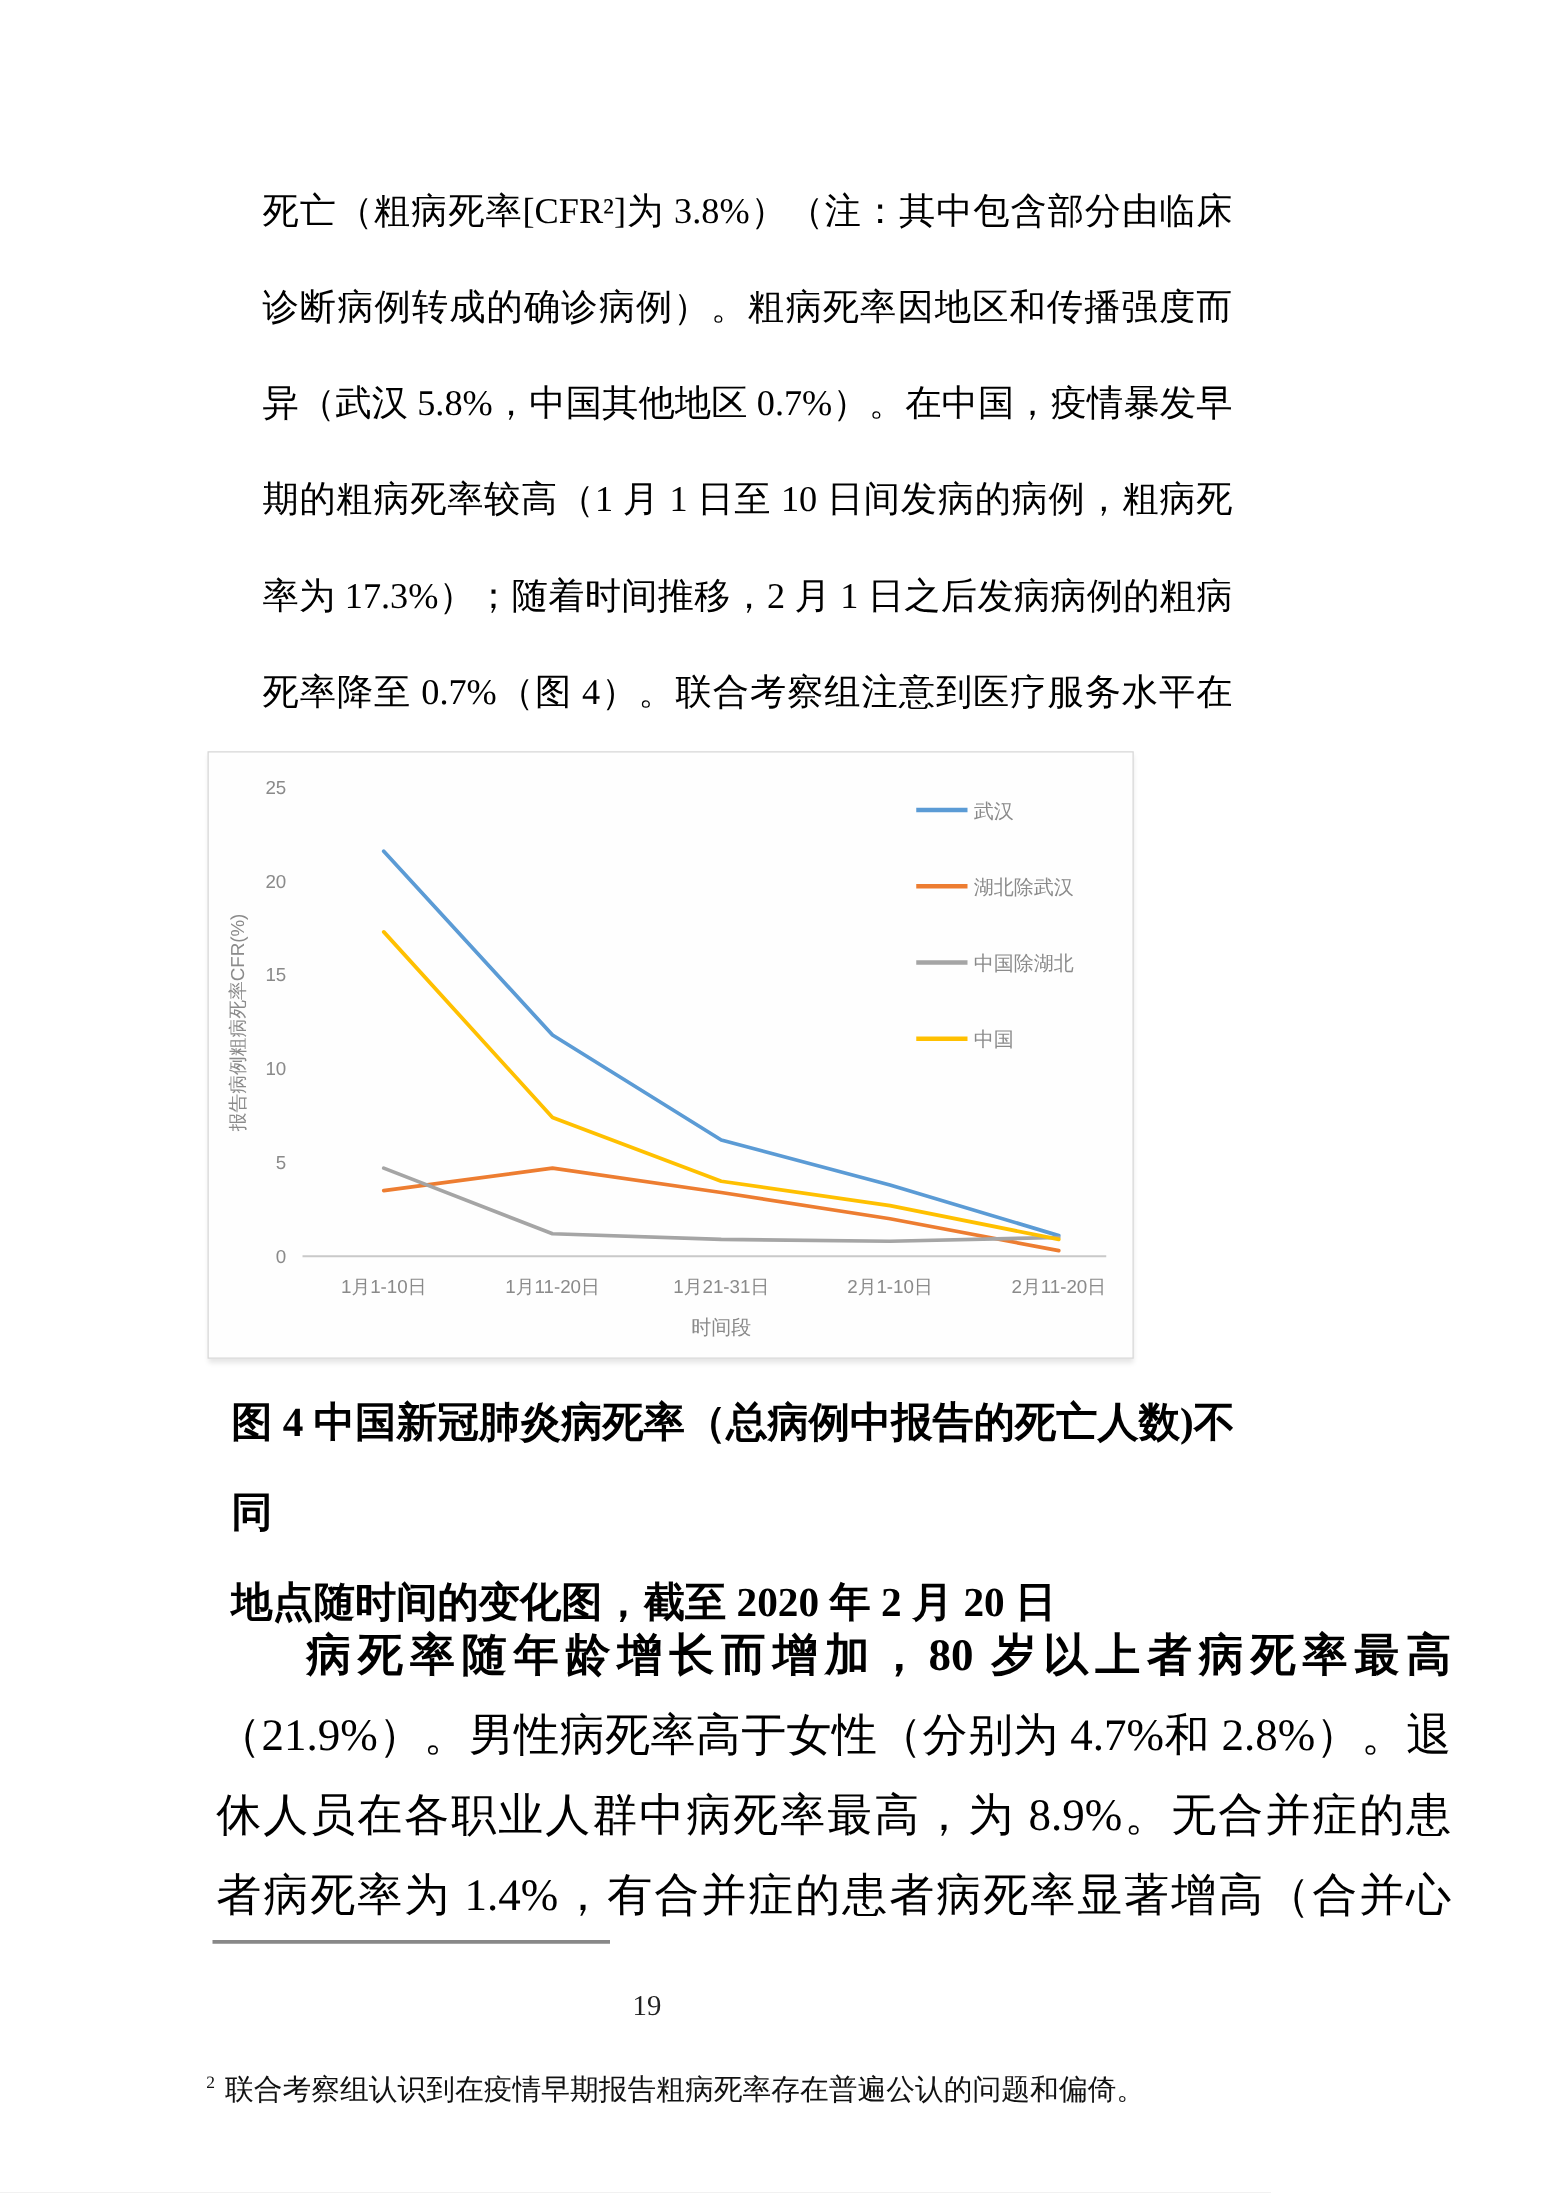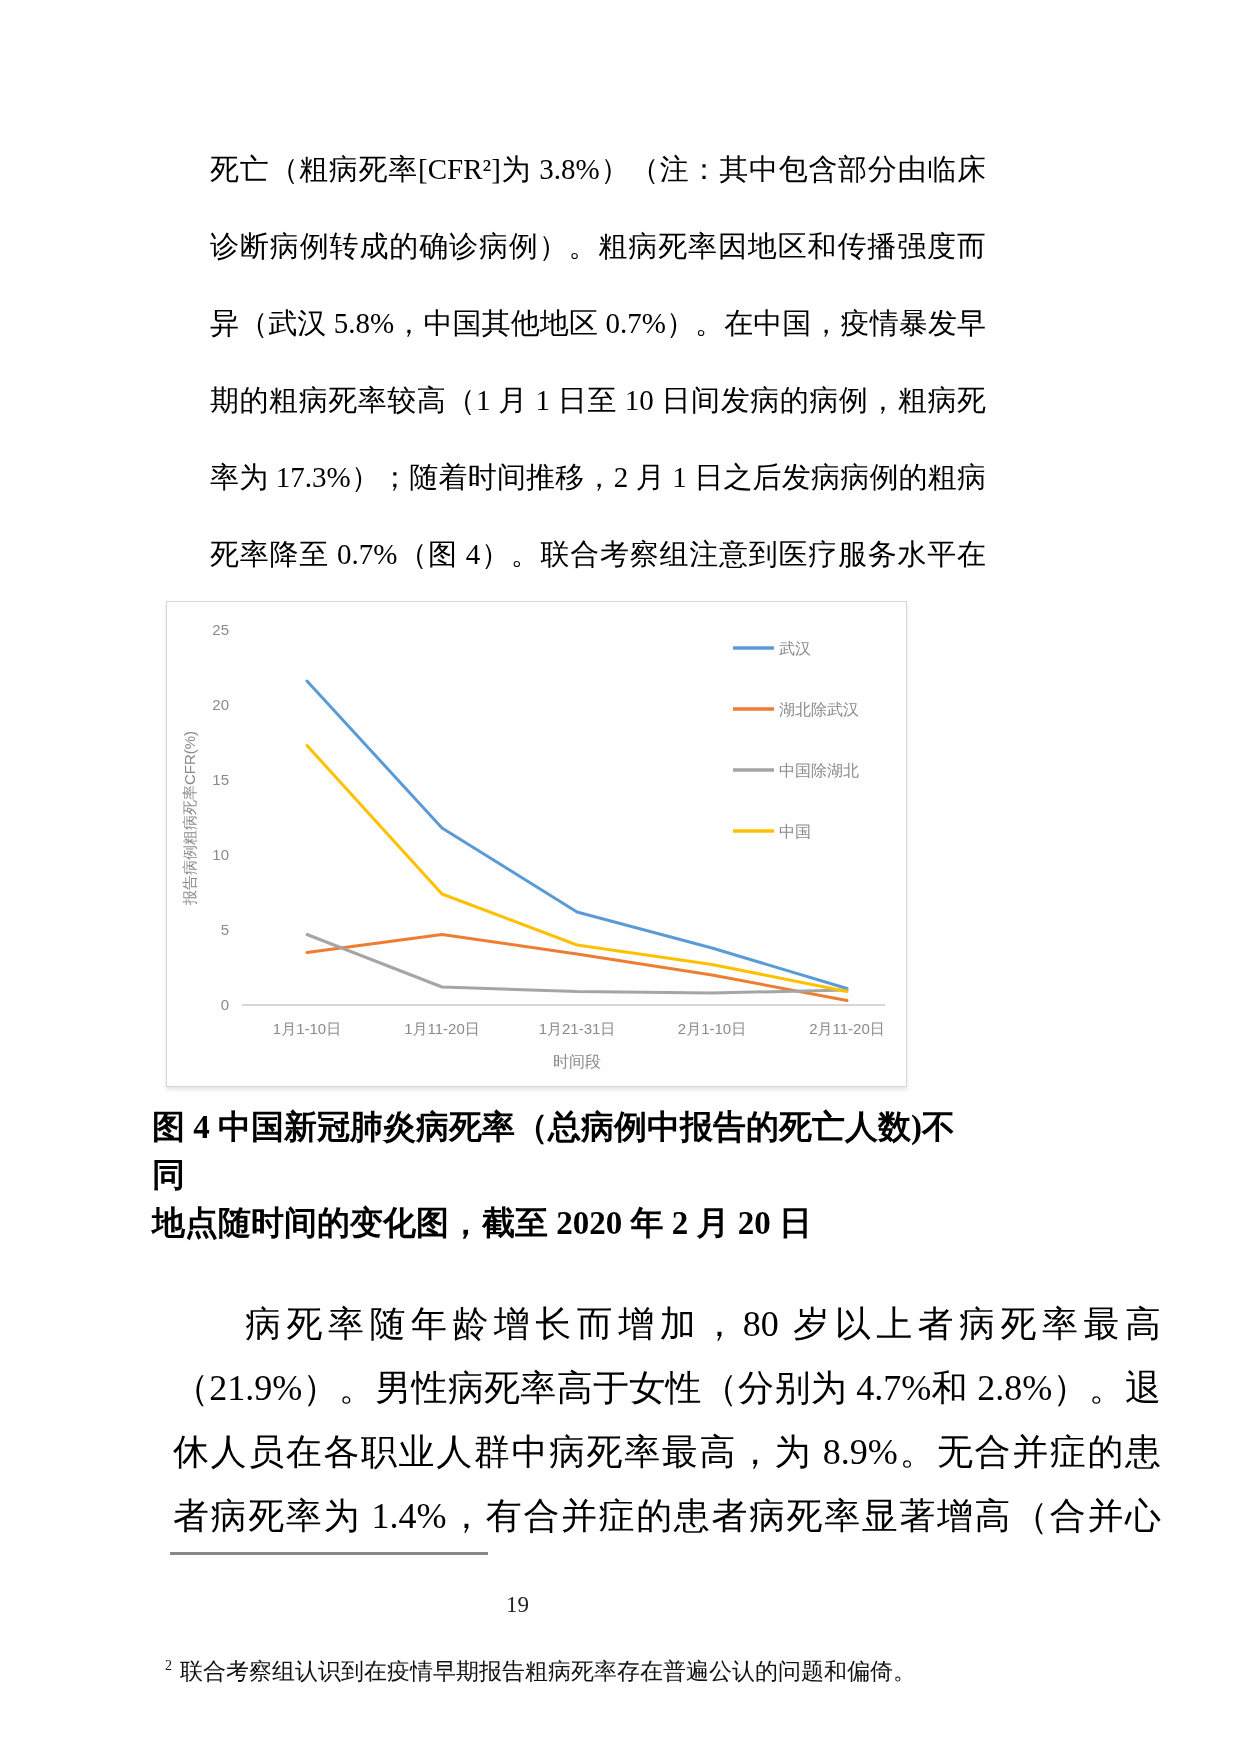--- a/index.html
+++ b/index.html
@@ -19,24 +19,24 @@
     white-space:normal;
   }
   .para .line.last{text-align-last:left;}
   #para1{left:170px;top:131px;width:776px;font-size:29px;line-height:77px;margin-left:40px;}
   #figure-box{
     position:absolute;left:166px;top:601px;width:739px;height:484px;
     background:#fefefe;
     border:1px solid #d6d6d6;
     box-shadow:0 3px 4px rgba(0,0,0,0.10);
   }
-  #caption{left:152px;top:1103px;width:830px;font-size:33px;line-height:48px;font-weight:bold;}
+  #caption{left:185px;top:1103px;width:830px;font-size:33px;line-height:72px;font-weight:bold;}
   #caption .line{text-align:left;text-align-last:left;}
   #para2{left:173px;top:1292px;width:988px;font-size:36px;line-height:64px;}
-  #para2 .line.indent{text-indent:72px;}
+  #para2 .line.indent{text-indent:72px;font-weight:bold;}
   #footnote-rule{
     position:absolute;left:170px;top:1552px;width:318px;height:3px;background:#888;
   }
   #footnote{
     position:absolute;left:165px;top:1656px;width:900px;
     font-family:"Liberation Sans","DejaVu Sans",sans-serif;
     font-size:23px;color:#111;
   }
   #footnote sup{font-size:14px;font-family:"Liberation Serif",serif;margin-right:8px;}
   #page-number{

